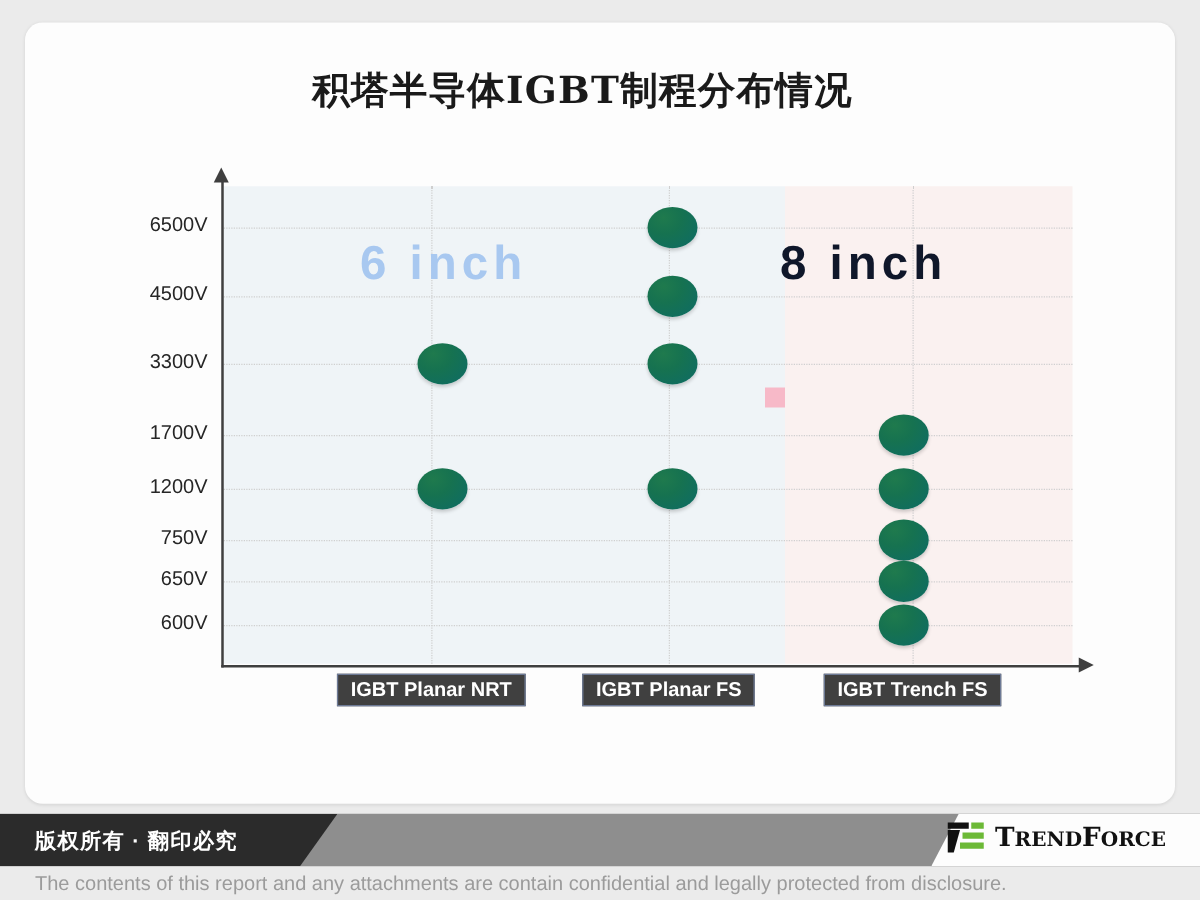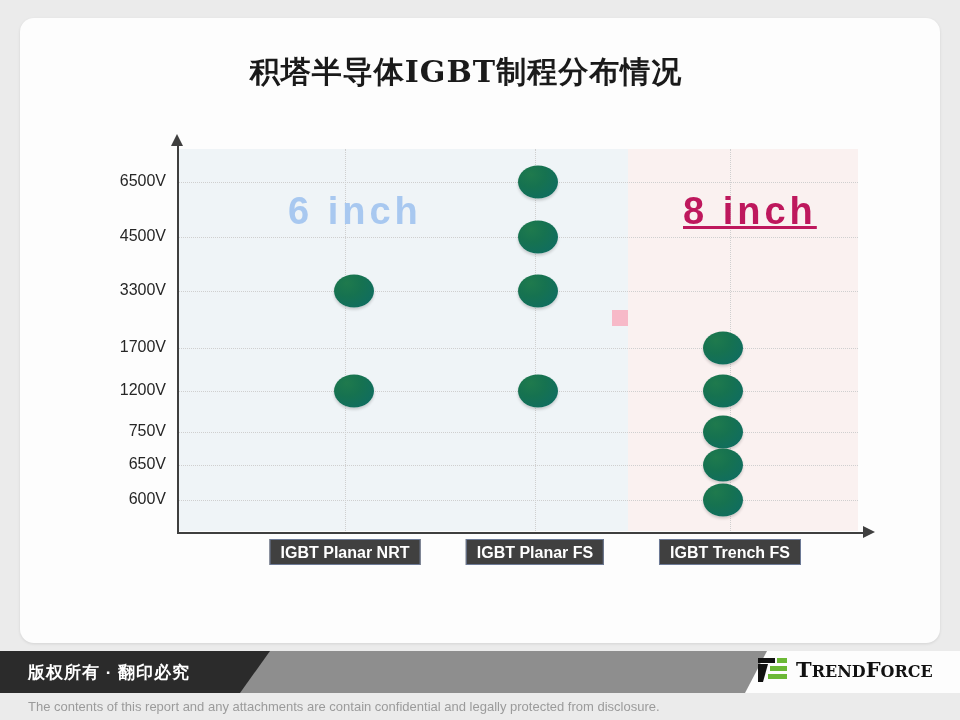--- a/index.html
+++ b/index.html
@@ -188,24 +188,23 @@
     font-weight: bold;
     letter-spacing: 4px;
     white-space: nowrap;
   }
   #label-6inch {
     left: 268px;
     top: 172px;
     color: #a8c8f0;
   }
   #label-8inch {
-    left: 663px;
+    left: 604px;
     top: 172px;
-    color: #be185d;
-    text-decoration: underline;
+    color: #0f172a;
   }
 
   
   .marker {
     position: absolute;
     width: 40px;
     height: 33px;
     border-radius: 50%;
     background: radial-gradient(ellipse at 32% 26%, #1f7a4d 0%, #167250 38%, #0d6b66 100%);
     box-shadow: 0 2px 3px rgba(0,0,0,0.18);
@@ -314,21 +313,21 @@
     letter-spacing: 0px;
     white-space: nowrap;
   }
   #tf-wordmark .small {
     font-size: 16px;
   }
   #disclaimer {
     position: absolute;
     left: 28px;
     top: 699px;
-    font-size: 13px;
+    font-size: 16px;
     color: #9b9b9b;
     white-space: nowrap;
   }
 </style>
 </head>
 <body>
 
 <div id="slide">
 
   <div id="title">积塔半导体IGBT制程分布情况</div>

